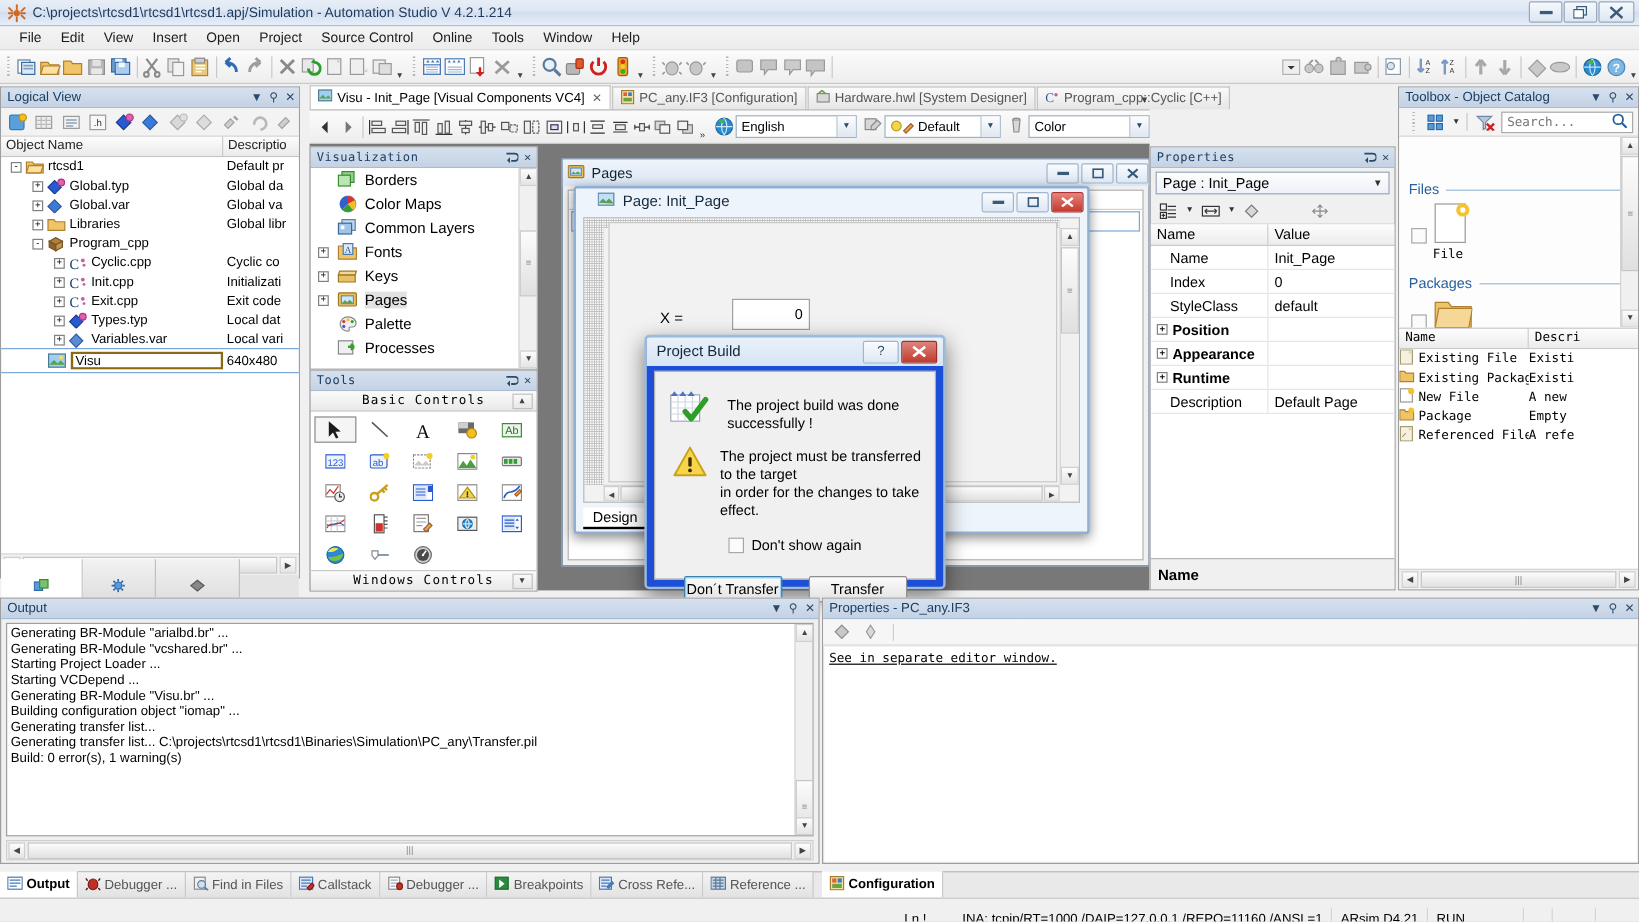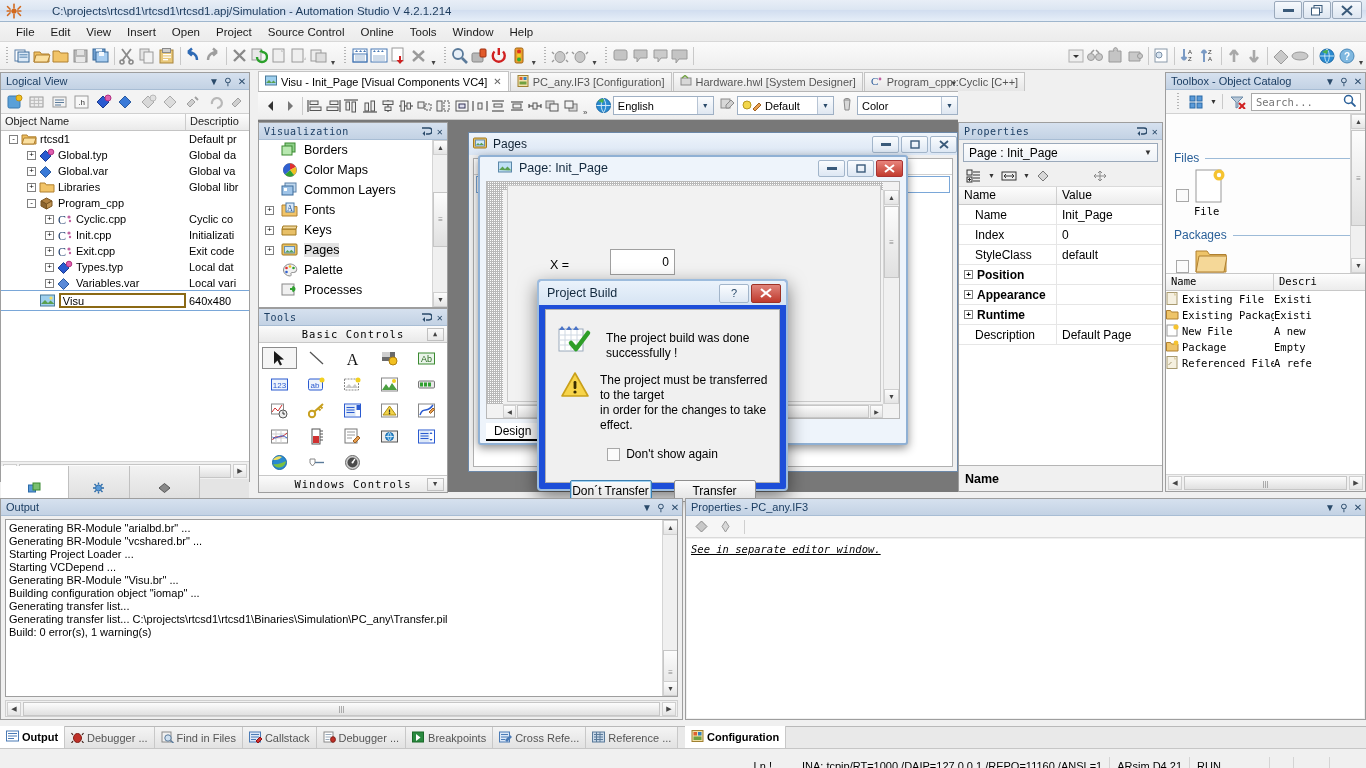--- a/index.html
+++ b/index.html
@@ -11,21 +11,21 @@
     background:#d4d0c8;
     position:relative;
   }
   .app { position:absolute; inset:0; background:#f0f0f0; }
 
   
   .titlebar {
     position:absolute; left:0; top:0; width:1366px; height:22px;
     background: linear-gradient(to bottom,#e8eef7 0%,#dce6f2 45%,#d2def0 50%,#e6eef8 100%);
     border-bottom:1px solid #9fb6cd;
-    display:flex; align-items:center;gap:25px;
+    display:flex; align-items:center;
   }
   .titlebar .tb-icon { width:16px;height:16px;margin:0 5px 0 6px; position:relative; }
   .titlebar .tb-title { font-size:11.5px; color:#1b3a5c; white-space:nowrap; }
   .winbtns { position:absolute; right:4px; top:1px; display:flex; gap:1px; }
   .winbtn {
     width:28px;height:18px; border:1px solid #9aa9bb; border-radius:2px;
     background:linear-gradient(to bottom,#f6f9fd,#dde6f1);
     display:flex;align-items:center;justify-content:center; color:#2a4a6a; font-size:11px;
   }
   .winbtn.cl { width:30px; }
@@ -226,21 +226,21 @@
   .out-body { position:absolute; left:4px; right:4px; top:20px; bottom:22px; background:#fff; border:1px solid #9e9e9e; overflow:hidden; }
   .out-line { font-size:11px; line-height:13px; white-space:nowrap; padding-left:3px; }
   .out-vscroll { position:absolute; right:0; top:0; width:15px; bottom:0; background:#f0f0f0; border-left:1px solid #d5d5d5; }
   .out-hscroll { position:absolute; left:4px; right:4px; bottom:2px; height:17px; background:#f0f0f0; border:1px solid #cfcfcf;
       display:flex;align-items:center; }
 
   
   #propsIF3 { left:685px; top:498px; width:681px; height:222px; }
   .if3-bar { height:22px; display:flex;align-items:center;gap:6px;padding-left:6px;border-bottom:1px solid #dadada; background:#f6f6f6;}
   .if3-body { position:absolute; left:1px;right:1px; top:40px; bottom:1px; background:#fff; padding:4px 4px; }
-  .if3-link { font-family:"DejaVu Sans Mono", monospace; font-size:10.5px; text-decoration:underline; color:#000;font-style:italic; }
+  .if3-link { font-family:"DejaVu Sans Mono", monospace; font-size:10.5px; text-decoration:underline; color:#000; }
 
   
   .bottomtabs { position:absolute; left:0; top:726px; width:1366px; height:22px;
       background:#e9e9e9; border-top:1px solid #b9b9b9; display:flex; align-items:flex-end; }
   .btab { height:21px; display:flex;align-items:center;gap:3px; padding:0 6px; font-size:11px; color:#555;
       border-right:1px solid #c8c8c8; background:linear-gradient(to bottom,#f4f4f4,#e2e2e2); white-space:nowrap; }
   .btab.active { background:#fff; color:#000; font-weight:bold; height:22px; }
   .btabs-right { position:absolute; left:685px; top:726px; width:681px; height:22px;
       background:#e9e9e9; display:flex;align-items:flex-end; border-top:1px solid #b9b9b9; }
 

